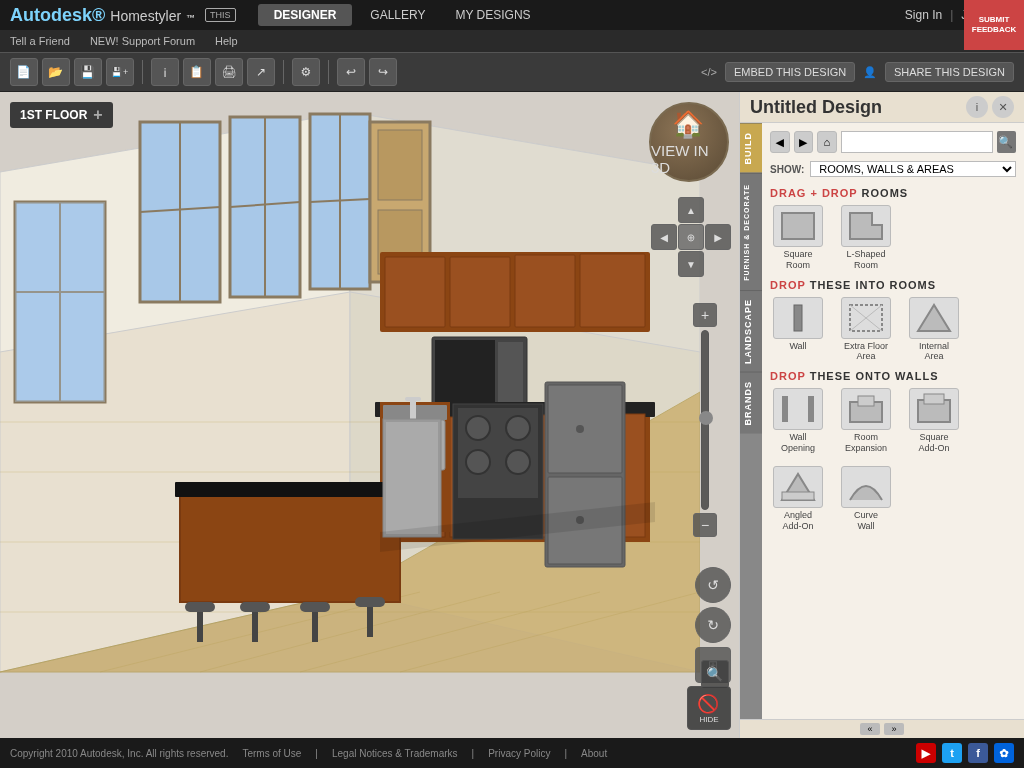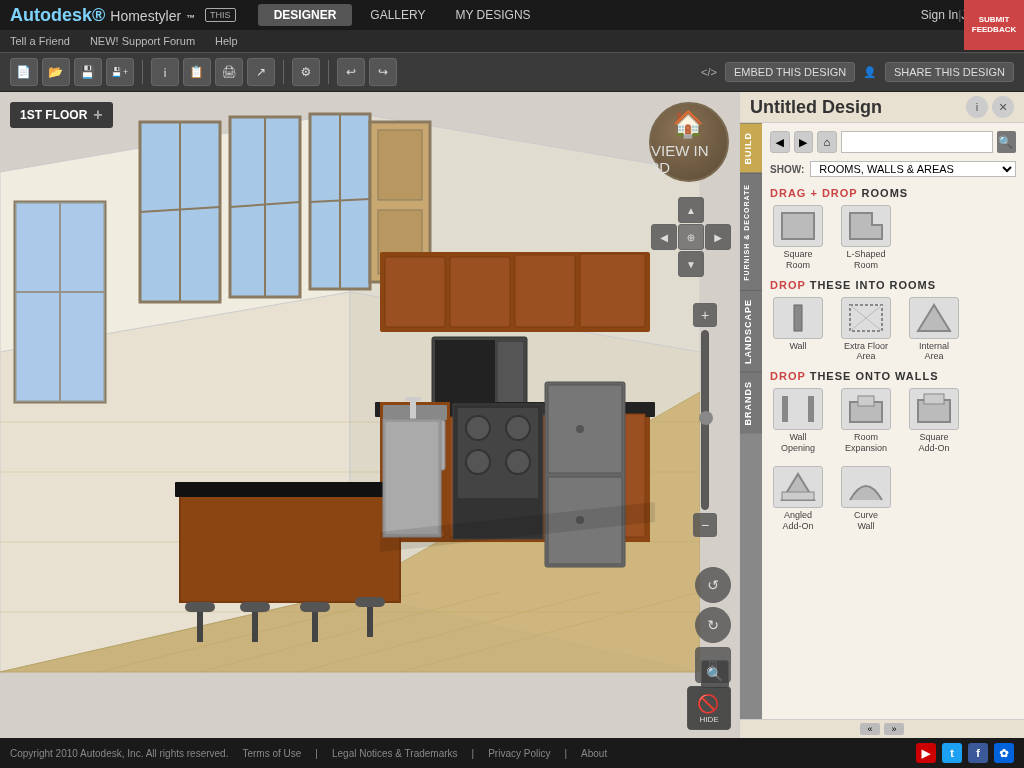--- a/index.html
+++ b/index.html
@@ -21,21 +21,21 @@
     }
     #logo-text {
       color: white;
       font-size: 18px;
       font-weight: bold;
     }
     #logo-text span { color: #7dd3fc; }
     #sign-in-area {
       display: flex;
       align-items: center;
-      gap: 0;
+      gap: 8px;
       font-size: 12px;
       color: #ccc;
     }
 
     
     #second-nav {
       background: #2a2a2a;
       height: 22px;
       display: flex;
       align-items: center;

